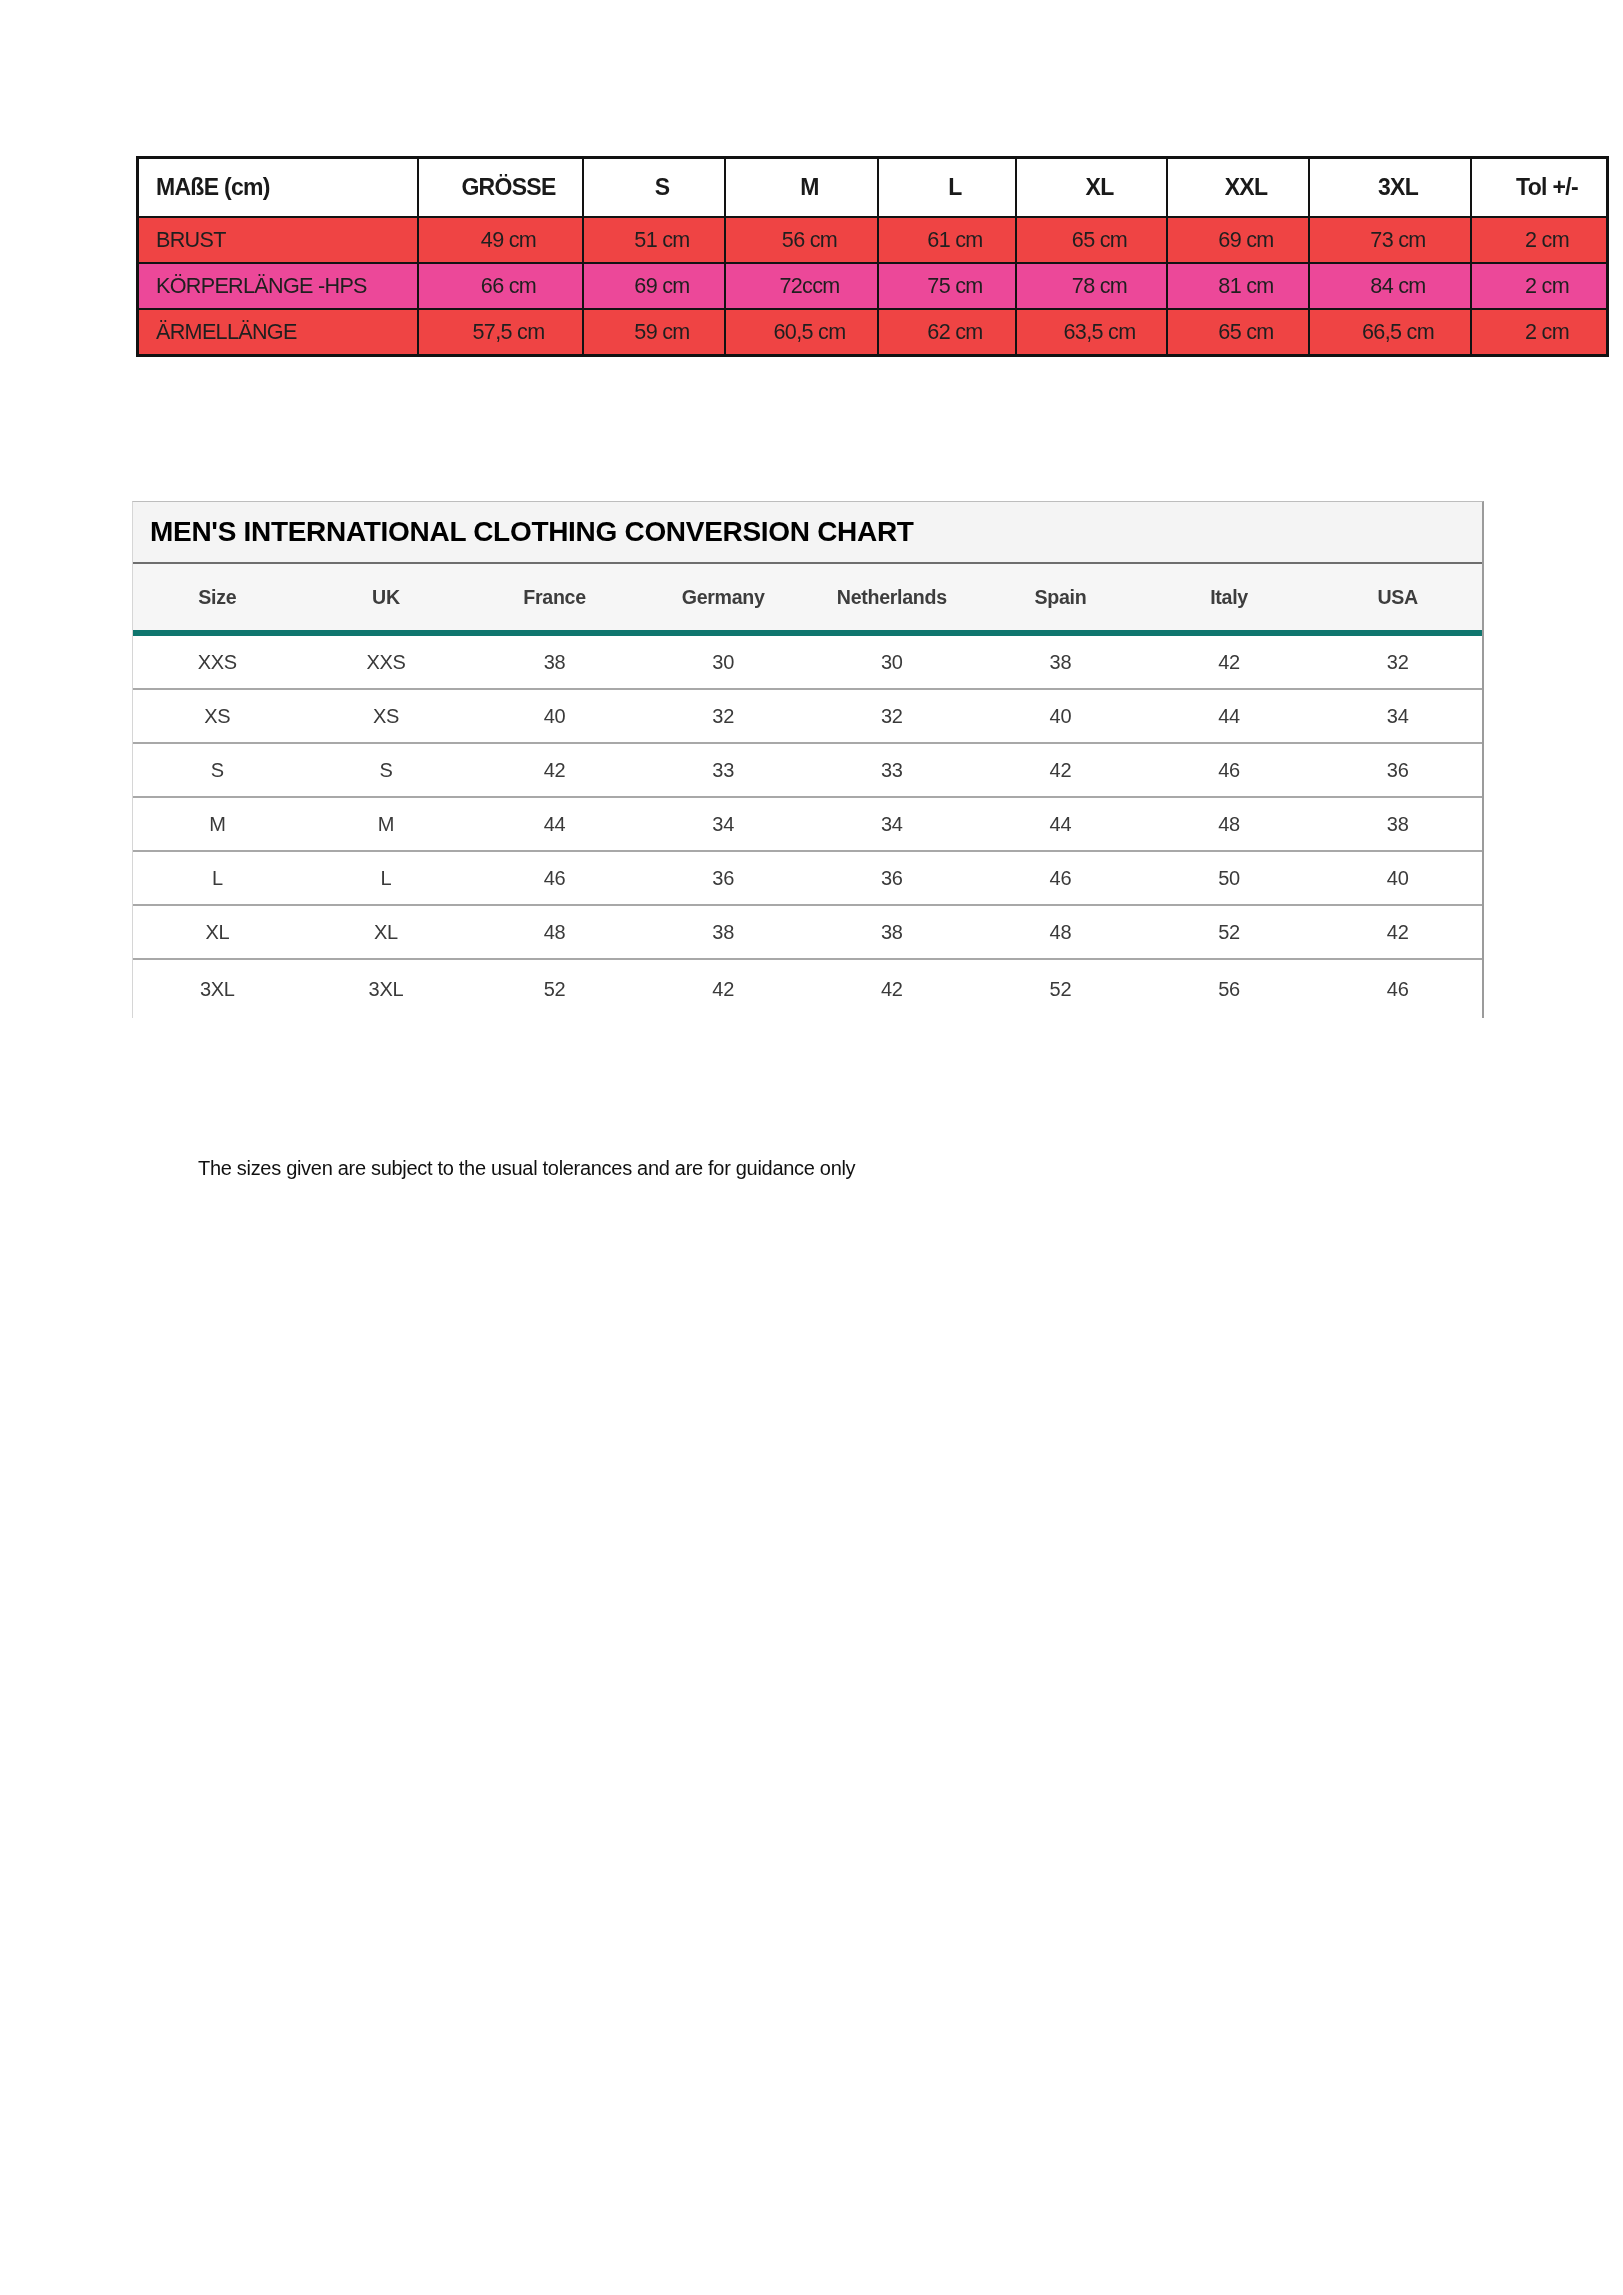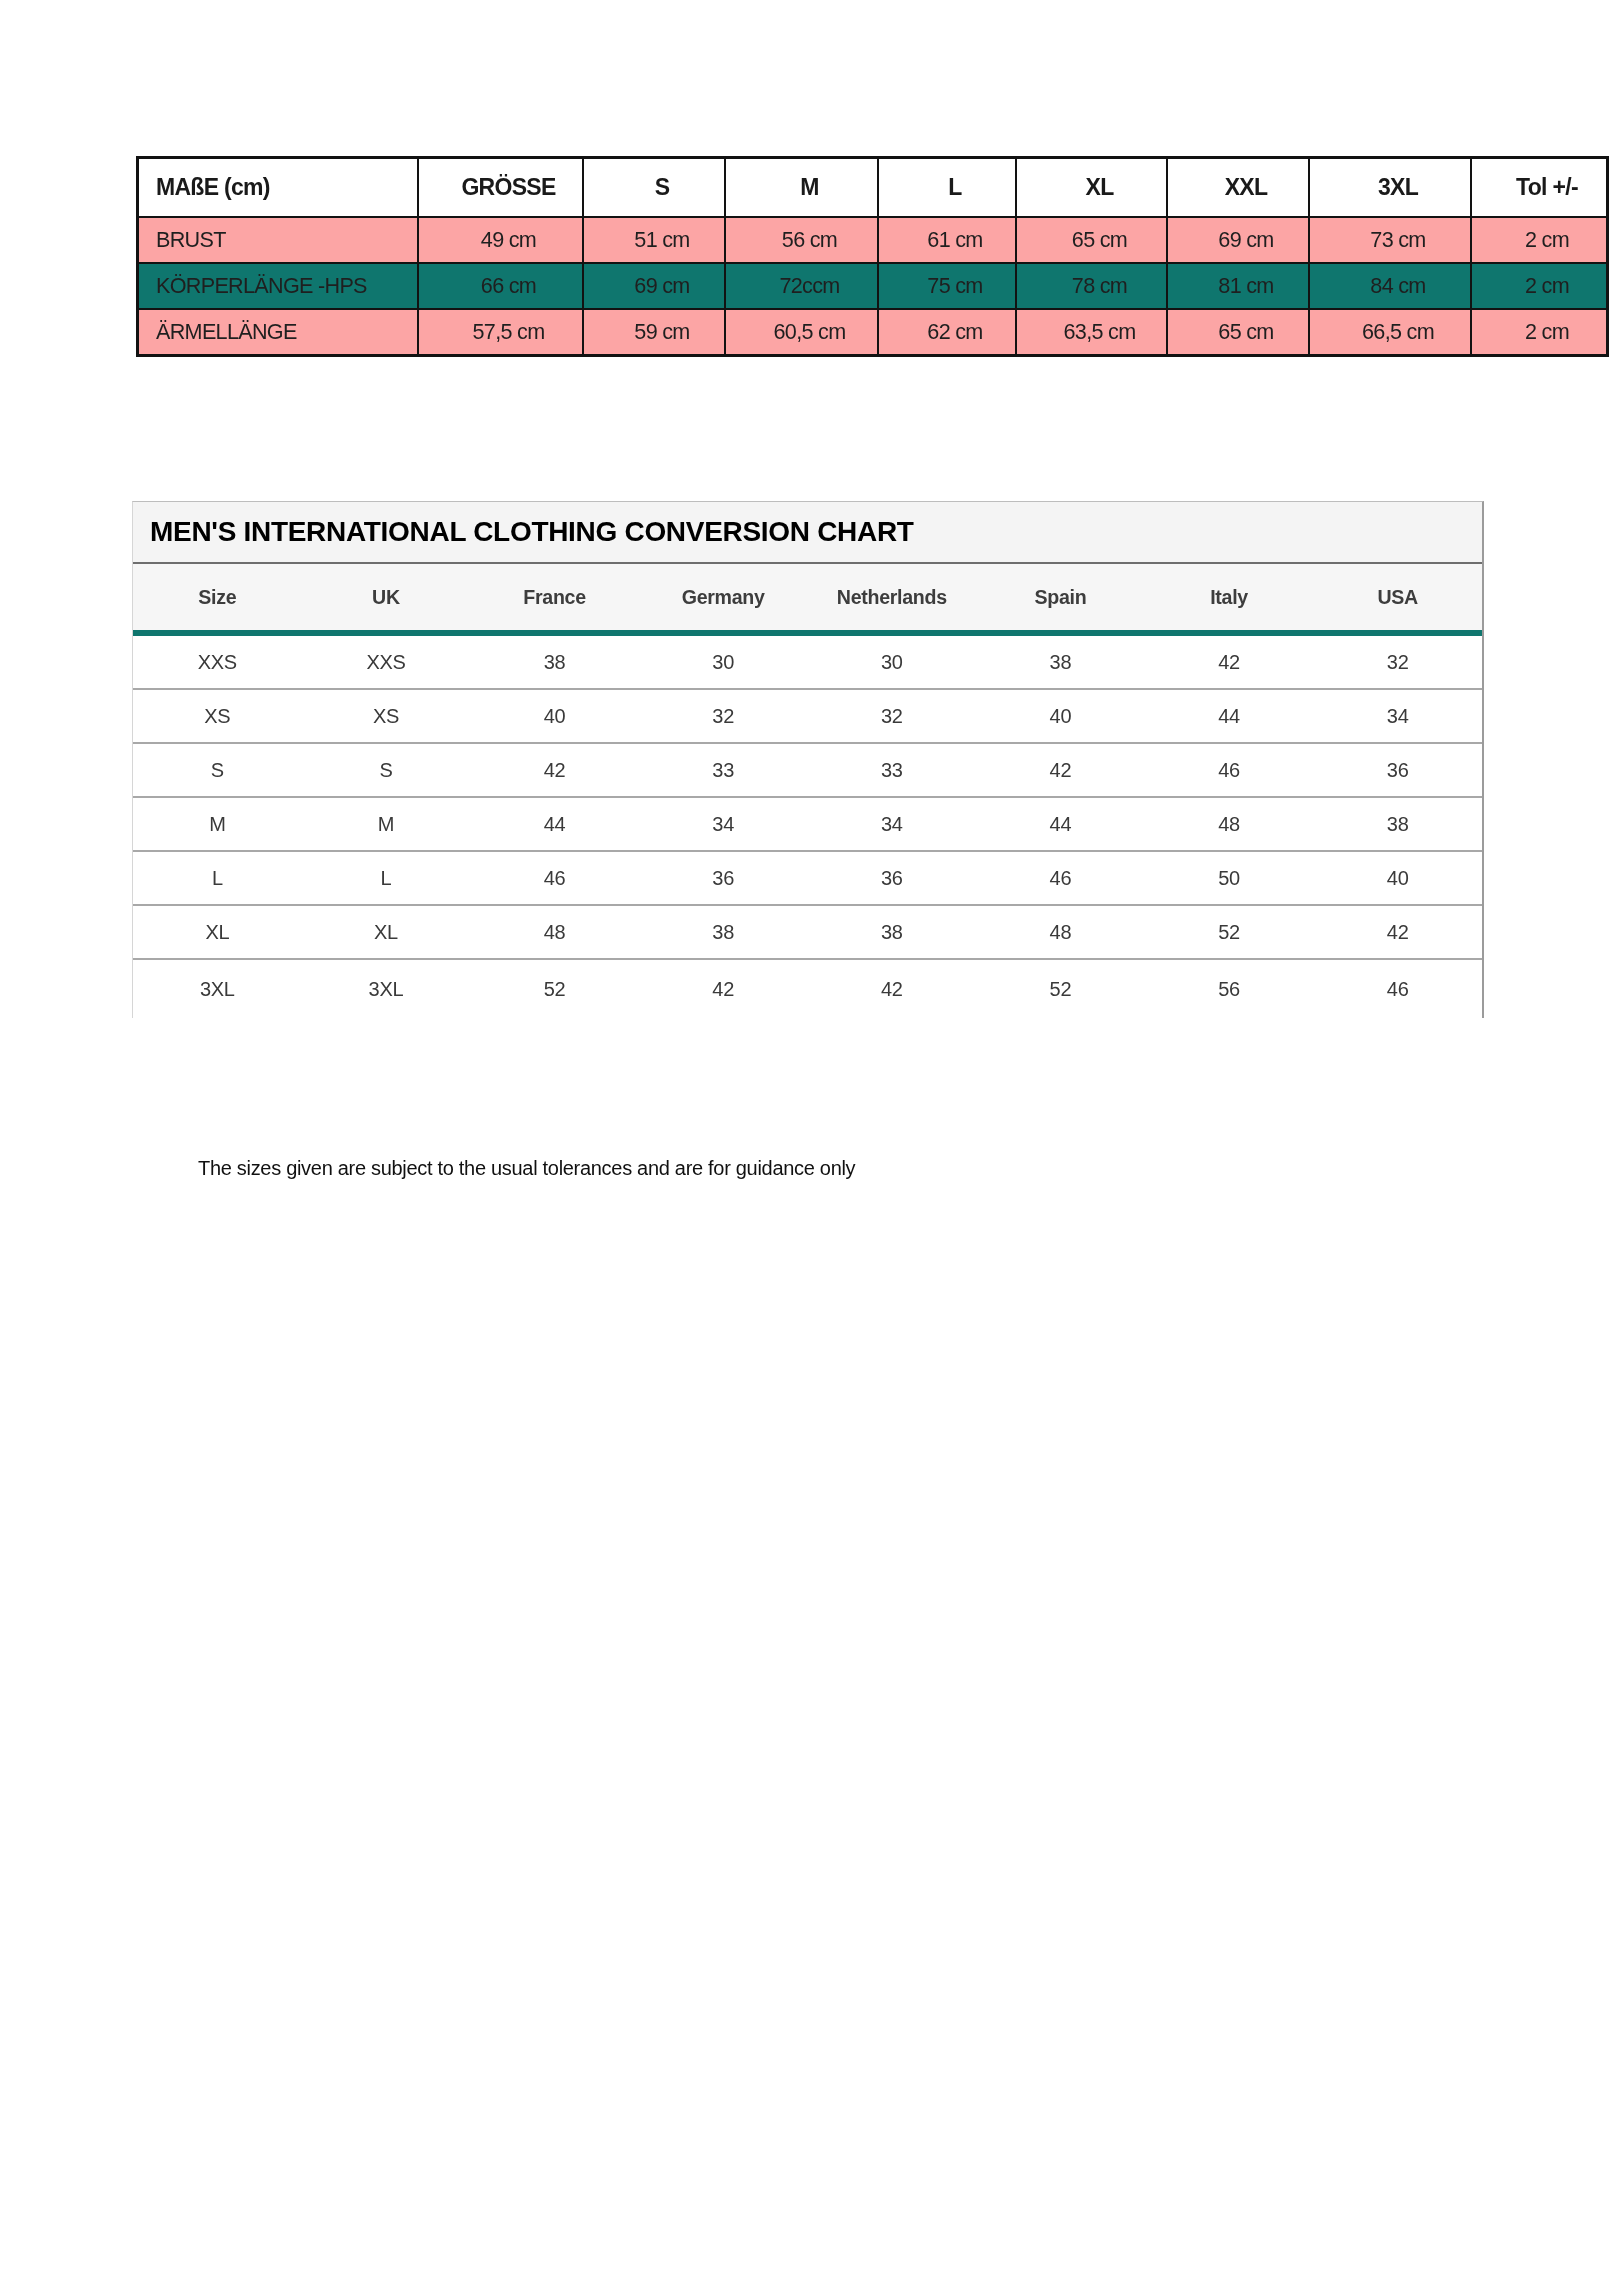--- a/index.html
+++ b/index.html
@@ -35,23 +35,23 @@
     height:55px;
     font-size:23px;
     font-weight:bold;
     background:#ffffff;
   }
   #t1 td{
     height:42px;
     font-size:21.6px;
     font-weight:normal;
     color:#1f1f1f;
-    background:#0f766e;
-  }
-  #t1 tr.alt td{background:#fca5a5;}
+    background:#ec4899;
+  }
+  #t1 tr.alt td{background:#ef4444;}
   #t1 th.left,#t1 td.left{text-align:left;padding-left:17px;}
   #t1 .c1{width:260px;}
   #t1 .c2{width:145px;}
   #t1 .c3{width:122px;}
   #t1 .c4{width:133px;}
   #t1 .c5{width:118px;}
   #t1 .c6{width:131px;}
   #t1 .c7{width:122px;}
   #t1 .c8{width:142px;}
   #t1 .c9{width:116px;}

